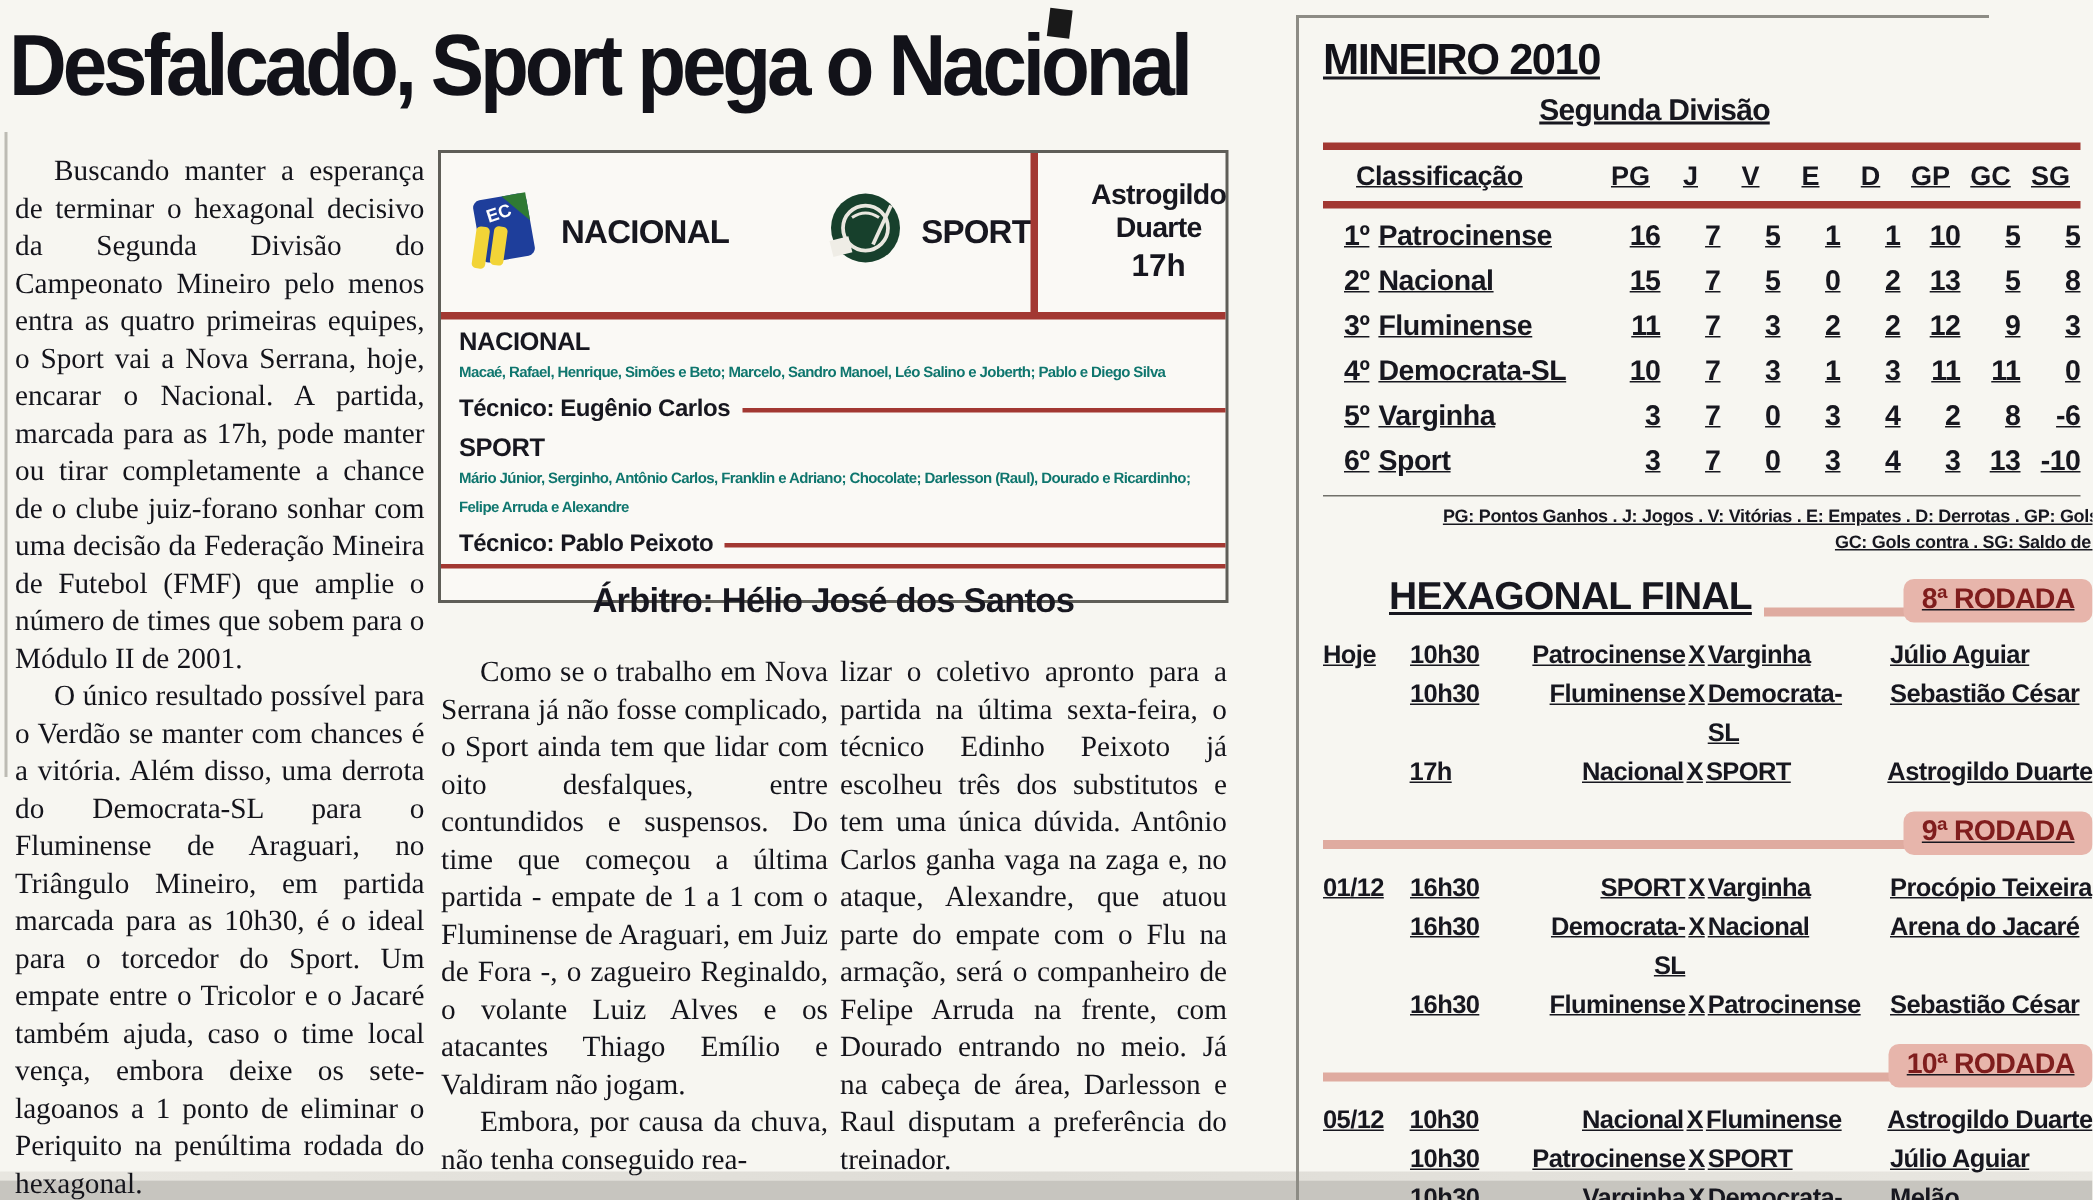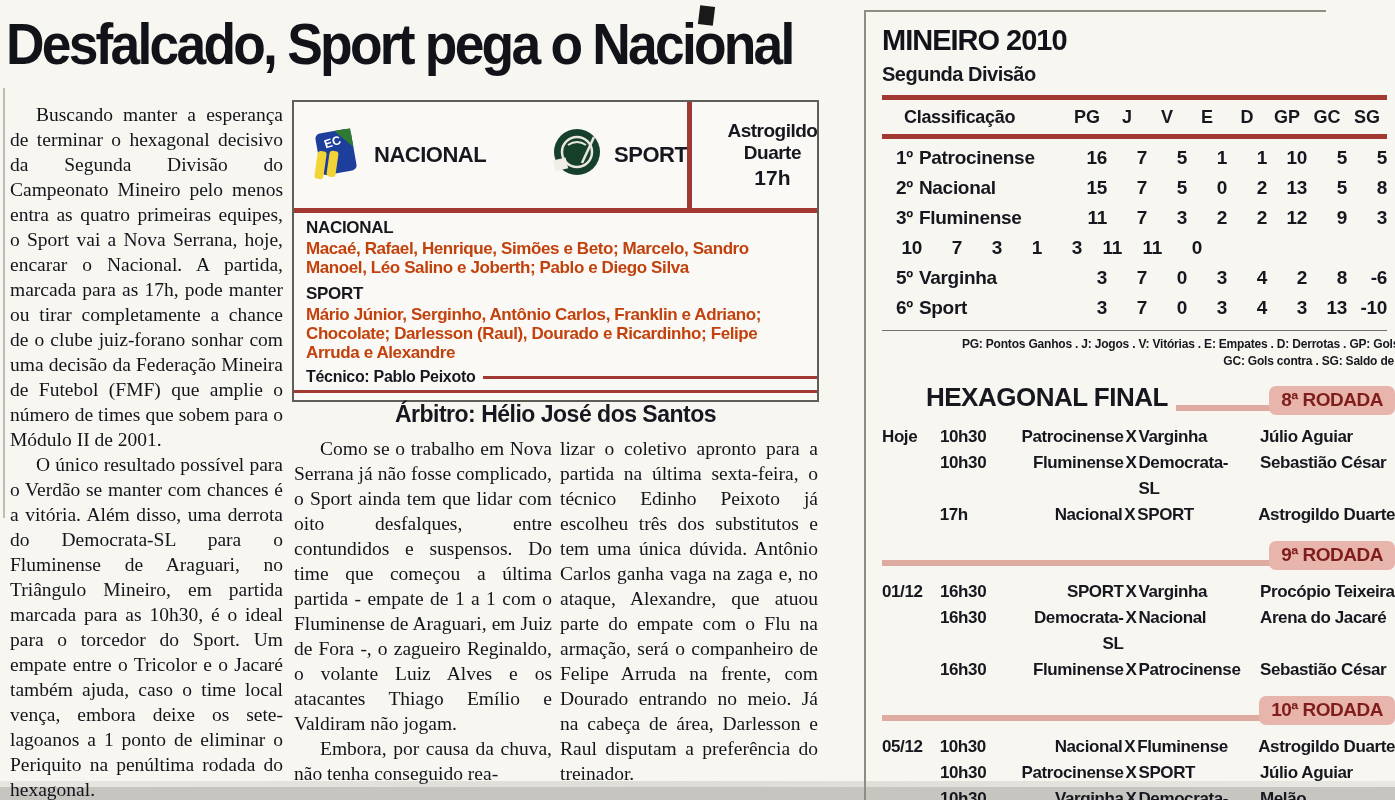--- a/index.html
+++ b/index.html
@@ -46,35 +46,36 @@
   .mb-refblock {
     flex:0 0 165px; align-self:stretch; border-left:5px solid #a23832;
     display:flex; flex-direction:column; justify-content:center; align-items:center;
     padding:0 6px; text-align:center;
   }
   .mb-refname { font-size:19px; font-weight:700; letter-spacing:-0.5px; }
   .mb-time { font-size:21px; font-weight:700; margin-top:2px; }
   .mb-redline { height:5px; background:#a23832; }
   .mb-section { padding:5px 12px 2px 12px; }
   .mb-team-title { font-weight:700; font-size:17px; letter-spacing:-0.3px; }
-  .mb-lineup { font-size:17px; font-weight:700; letter-spacing:-0.4px; line-height:19px; color:#c2410c; margin-top:1px; }
+  .mb-lineup { font-size:10px; font-weight:700; letter-spacing:-0.4px; line-height:19px; color:#0f766e; margin-top:1px; }
   .mb-coachrow { display:flex; align-items:center; padding:4px 0 2px 12px; }
   .mb-coach { font-weight:700; font-size:16px; letter-spacing:-0.3px; white-space:nowrap; }
   .mb-coachline { flex:1; height:3px; background:#a23832; margin-left:8px; }
   .mb-bottomline { height:3px; background:#a23832; margin-top:2px; }
   .mb-arbitro { text-align:center; font-size:23px; font-weight:700; letter-spacing:-0.5px; padding:8px 0 0 0; }
 
   
   .rpanel {
     position:absolute; left:864px; top:10px; width:462px; height:790px;
     border-left:2px solid #8d8c85; border-top:2px solid #8d8c85;
     padding:12px 2px 0 16px;
+    text-decoration:underline;
   }
   .r-title { font-size:29px; font-weight:700; letter-spacing:-1px; color:#121219; }
-  .r-sub { font-size:20px; font-weight:700; letter-spacing:-0.5px; margin-top:6px; }
+  .r-sub { font-size:20px; font-weight:700; letter-spacing:-0.5px; margin-top:6px;text-align:center; }
   .redbar { height:5px; background:#a23832; margin-top:9px; width:505px; }
   .st-headrow { display:flex; align-items:center; font-weight:700; font-size:18px; padding:7px 0 6px 0; width:505px; }
   .st-name-h { width:185px; padding-left:22px; letter-spacing:-0.3px; }
   .st-cell-h { width:40px; text-align:center; }
   .st-row { display:flex; font-size:19px; font-weight:700; letter-spacing:-0.3px; line-height:30px; width:505px; }
   .st-name { width:185px; padding-left:14px; white-space:nowrap; }
   .st-pos { margin-right:6px; }
   .st-cell { width:40px; text-align:right; }
   .st-rows { padding-top:4px; }
   .thinline { height:1px; background:#71706a; margin:7px 0 5px 0; width:505px; }
@@ -145,20 +146,24 @@
       <span class="mb-refname">Astrogildo Duarte</span>
       <span class="mb-time">17h</span>
     </div>
   </div>
   <div class="mb-redline"></div>
 
   <div class="mb-section">
     <div class="mb-team-title">NACIONAL</div>
     <div class="mb-lineup">Macaé, Rafael, Henrique, Simões e Beto; Marcelo, Sandro Manoel, Léo Salino e Joberth; Pablo e Diego Silva</div>
   </div>
+  <div class="mb-coachrow">
+    <span class="mb-coach">Técnico: Eugênio Carlos</span>
+    <span class="mb-coachline"></span>
+  </div>
 
   <div class="mb-section">
     <div class="mb-team-title">SPORT</div>
     <div class="mb-lineup">Mário Júnior, Serginho, Antônio Carlos, Franklin e Adriano; Chocolate; Darlesson (Raul), Dourado e Ricardinho; Felipe Arruda e Alexandre</div>
   </div>
   <div class="mb-coachrow">
     <span class="mb-coach">Técnico: Pablo Peixoto</span>
     <span class="mb-coachline"></span>
   </div>
   <div class="mb-bottomline"></div>
@@ -219,20 +224,21 @@
       <span class="st-cell">11</span>
       <span class="st-cell">7</span>
       <span class="st-cell">3</span>
       <span class="st-cell">2</span>
       <span class="st-cell">2</span>
       <span class="st-cell">12</span>
       <span class="st-cell">9</span>
       <span class="st-cell">3</span>
     </div>
     <div class="st-row">
+      <span class="st-name"><span class="st-pos">4º</span><span>Democrata-SL</span></span>
       <span class="st-cell">10</span>
       <span class="st-cell">7</span>
       <span class="st-cell">3</span>
       <span class="st-cell">1</span>
       <span class="st-cell">3</span>
       <span class="st-cell">11</span>
       <span class="st-cell">11</span>
       <span class="st-cell">0</span>
     </div>
     <div class="st-row">

